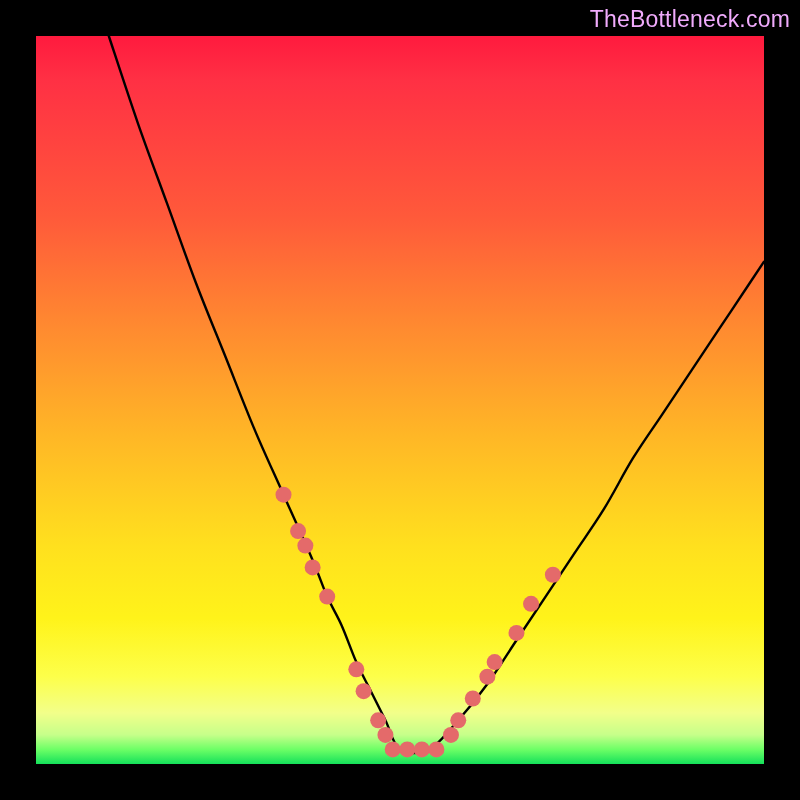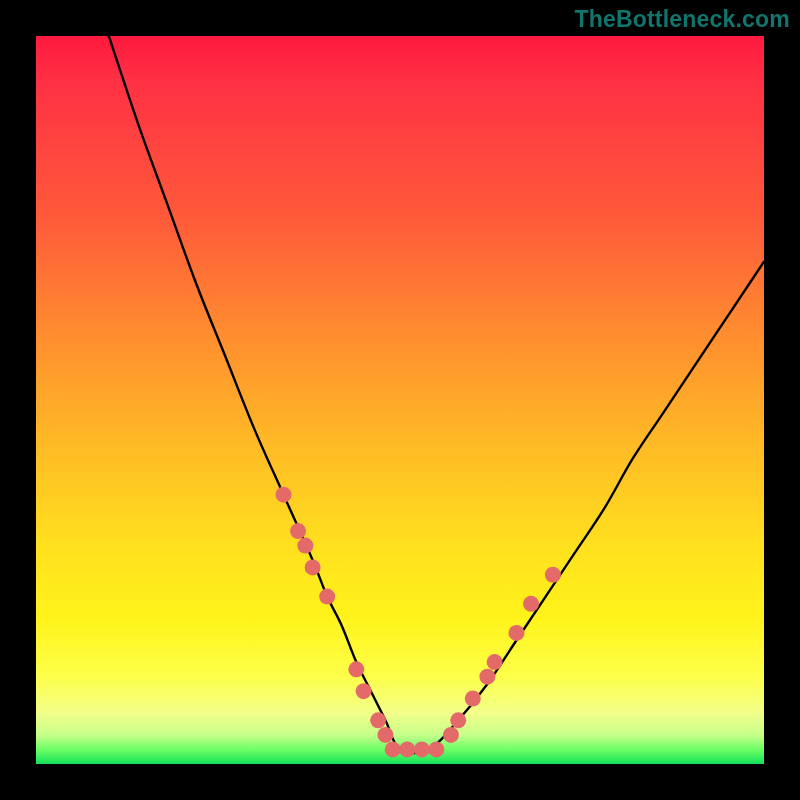--- a/index.html
+++ b/index.html
@@ -38,23 +38,23 @@
       #f2ff8a 93%,
       #c6ff8a 96%,
       #6dff66 98%,
       #14e05a 100%
     );
   }
   .watermark {
     position: absolute;
     top: 6px;
     right: 10px;
-    color: #0f766e;
+    color: #f0abfc;
     font-size: 23px;
-    font-weight: 700;
+    font-weight: 400;
     letter-spacing: 0.2px;
     user-select: none;
     text-align: right;
   }
   svg.curve {
     position: absolute;
     left: 0;
     top: 0;
     width: 728px;
     height: 728px;

